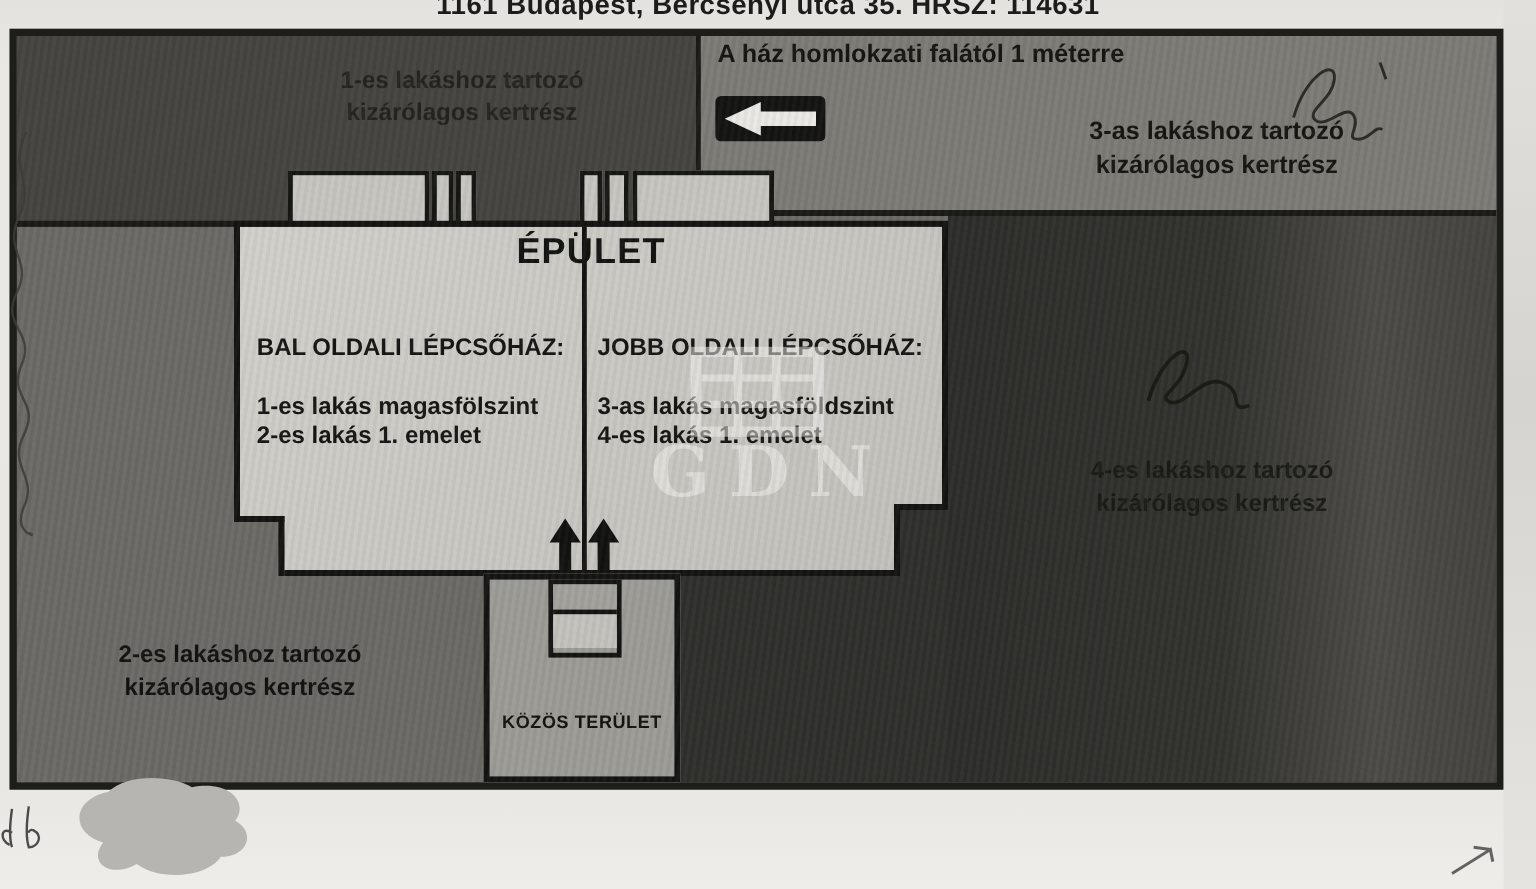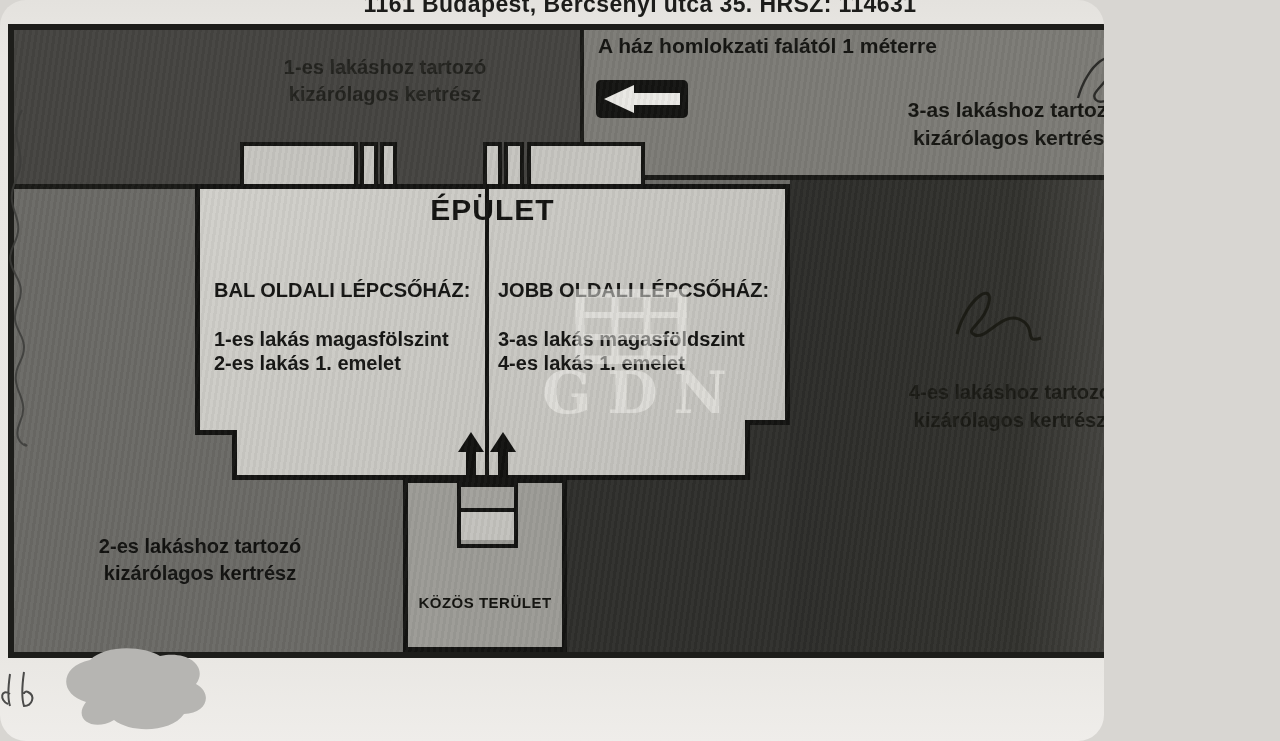--- a/index.html
+++ b/index.html
@@ -1,18 +1,18 @@
 <!DOCTYPE html>
 <html><head>
 <meta charset="utf-8">
 <style>
   html,body{margin:0;padding:0;background:#d8d6d2;}
-  .stage{position:relative;width:1104px;height:741px;overflow:hidden;
+  .stage{position:relative;width:1280px;height:741px;overflow:hidden;
          background:linear-gradient(180deg,#e4e2de 0%,#eae8e4 8%,#e9e7e3 88%,#efedea 100%);
-         font-family:"Liberation Sans",sans-serif;border-radius:26px;}
+         font-family:"Liberation Sans",sans-serif;}
   .title{position:absolute;left:205px;top:-9px;width:870px;text-align:center;
          font-size:23px;font-weight:bold;color:#1c1c1a;letter-spacing:.4px;white-space:nowrap;}
   
   .map{position:absolute;left:8px;top:24px;width:1245px;height:634px;box-sizing:border-box;
        border:6px solid #1d1d1a;background:#6b6a66;}
   .map *{box-sizing:border-box;}
   .region{position:absolute;}
   .g1{left:0;top:0;width:566px;height:159px;background:#454441;border-bottom:5px solid #1a1a17;}
   .g3{left:566px;top:0;width:667px;height:150px;background:#7c7b76;
       border-left:4px solid #1a1a17;border-bottom:5px solid #1a1a17;}

